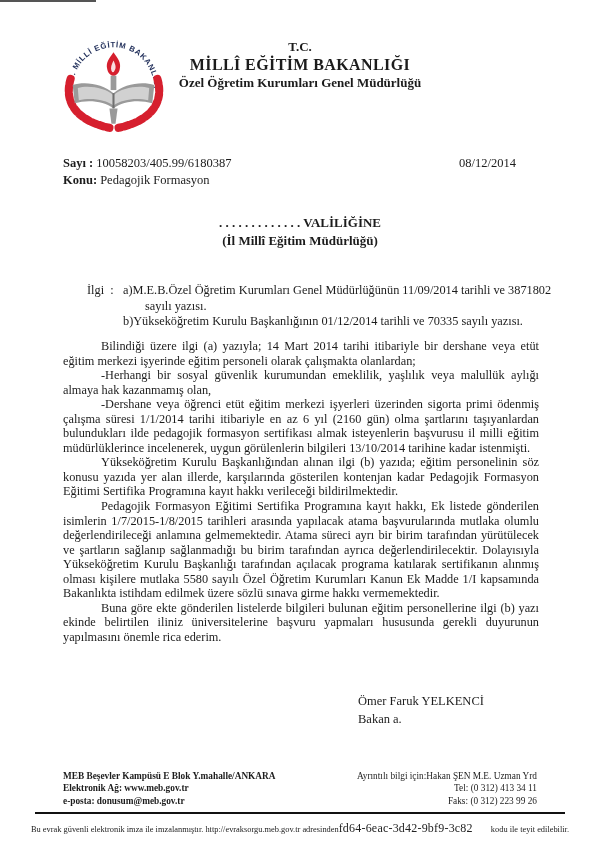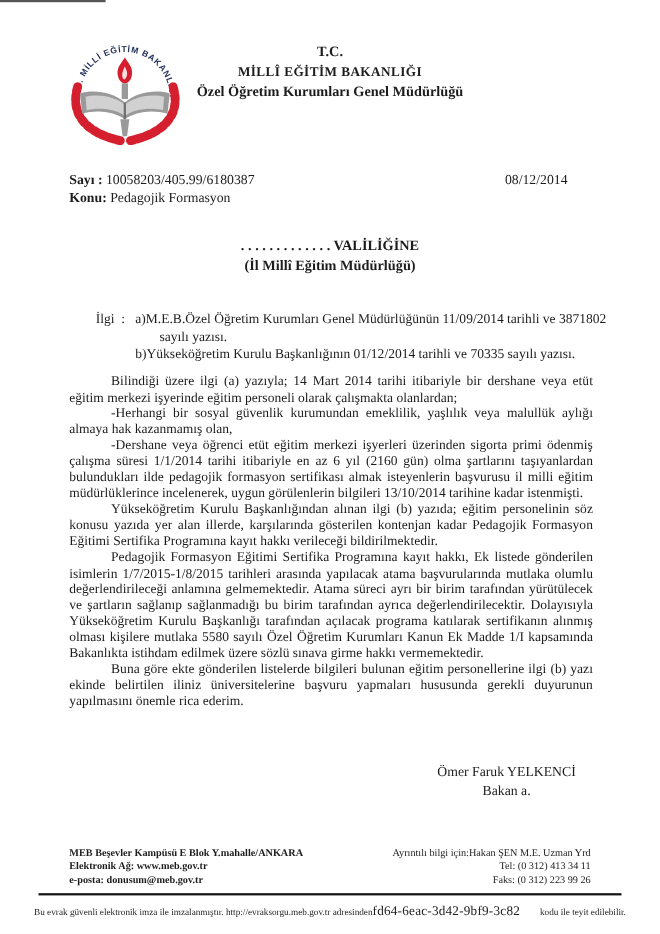--- a/index.html
+++ b/index.html
@@ -12,39 +12,39 @@
     color:#1c1c1c;
     overflow:hidden;
   }
   .scan-artifact{
     position:absolute;top:0;left:0;width:96px;height:2px;background:#2a2a2a;opacity:.8;
   }
   
   .logo{position:absolute;top:36px;left:60px;width:108px;height:100px;}
   .header-text{position:absolute;top:38px;left:0;width:100%;text-align:center;line-height:18px;}
   .header-text .l1{font-size:13px;font-weight:bold;}
-  .header-text .l2{font-size:12px;font-weight:bold;letter-spacing:.4px;}
+  .header-text .l2{font-size:16px;font-weight:bold;letter-spacing:.4px;}
   .header-text .l3{font-size:13px;font-weight:bold;}
   
   .meta{position:absolute;top:155px;left:63px;width:474px;font-size:12.5px;line-height:17px;}
   .meta .row{position:relative;}
   .meta b{font-weight:bold;}
   .meta .date{position:absolute;left:396px;top:0;}
   
   .recipient{position:absolute;top:214px;left:0;width:100%;text-align:center;font-weight:bold;font-size:13px;line-height:18px;}
   
   .ilgi{position:absolute;top:283px;left:63px;width:478px;font-size:12.3px;line-height:15.5px;display:flex;margin-left:24px;}
   .ilgi .label{white-space:pre;width:36px;flex:none;}
   .ilgi .items{flex:1;}
   .ilgi .item{padding-left:22px;text-indent:-22px;}
   
   .body-text{position:absolute;top:339px;left:63px;width:476px;font-size:12.3px;line-height:14.55px;text-align:justify;}
   .body-text p{margin:0;text-indent:38px;}
   
-  .signature{position:absolute;top:693px;left:358px;width:205px;text-align:center;font-size:12.5px;line-height:17.5px;}
+  .signature{position:absolute;top:693px;left:358px;width:205px;text-align:left;font-size:12.5px;line-height:17.5px;}
   
   .footer-contacts{position:absolute;top:770px;left:63px;width:474px;font-size:9.3px;line-height:12.3px;}
   .footer-left{position:absolute;left:0;top:0;text-align:left;font-weight:bold;}
   .footer-right{position:absolute;right:0;top:0;text-align:right;}
   .footer-rule{position:absolute;top:812px;left:35px;width:530px;height:2px;background:#111;}
   .verification{position:absolute;top:821px;left:0;width:100%;text-align:center;font-size:8.4px;color:#222;white-space:nowrap;}
   .verification .code{font-size:12px;letter-spacing:.2px;}
   .verification .suffix{margin-left:16px;}
 </style>
 </head>

